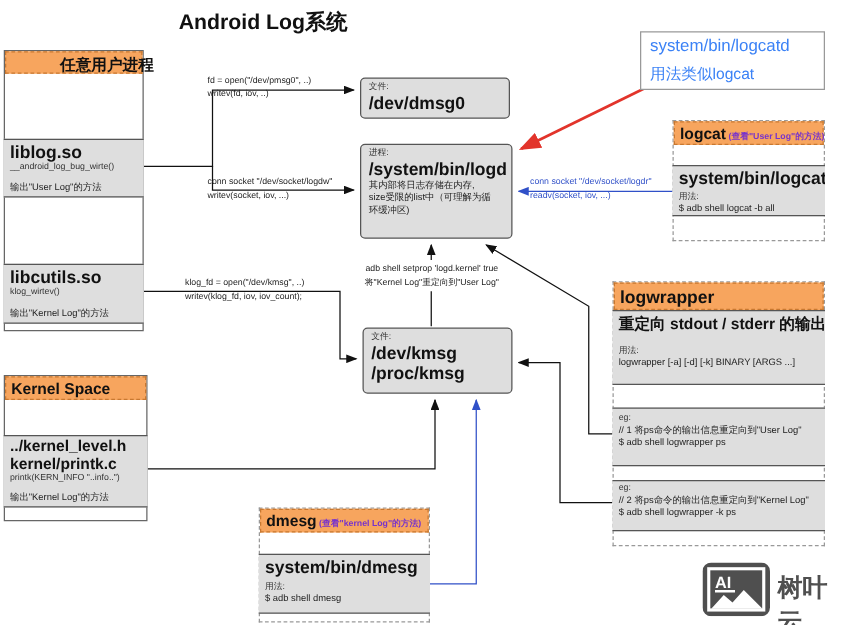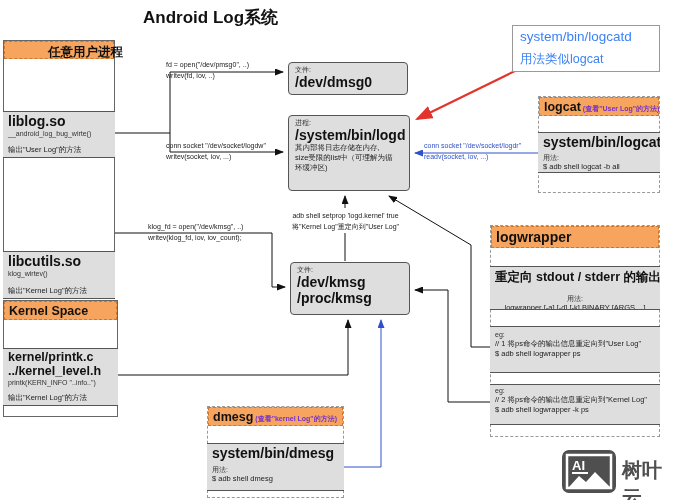--- a/index.html
+++ b/index.html
@@ -69,32 +69,32 @@
 
   <div class="title">Android Log系统</div>
 
   <div class="box" style="left:3px;top:40px;width:112px;height:225px;">
     <div class="hdr" style="height:18px;padding-left:43px;">任意用户进程</div>
     <div class="gray" style="top:70px;height:47px;">
       <div class="t-big">liblog.so</div>
       <div class="t-tag">__android_log_bug_wirte()</div>
       <div class="t-sm" style="margin-top:7px;">输出"User Log"的方法</div>
     </div>
-    <div class="gray" style="top:170px;height:48px;margin-top:40px;">
+    <div class="gray" style="top:170px;height:48px;">
       <div class="t-big">libcutils.so</div>
       <div class="t-tag">klog_wirtev()</div>
       <div class="t-sm" style="margin-top:8px;">输出"Kernel Log"的方法</div>
     </div>
   </div>
 
   <div class="box" style="left:3px;top:300px;width:115px;height:117px;text-decoration:underline;">
     <div class="hdr" style="height:19px;">Kernel Space</div>
     <div class="gray" style="top:47px;height:58px;">
+      <div class="t-med">../kernel_level.h</div>
       <div class="t-med">kernel/printk.c</div>
-      <div class="t-med">../kernel_level.h</div>
       <div class="t-tag">printk(KERN_INFO "..info..")</div>
       <div class="t-sm" style="margin-top:6px;">输出"Kernel Log"的方法</div>
     </div>
   </div>
 
   <div class="rbox" style="left:288px;top:62px;width:120px;height:33px;">
     <div class="t-tag">文件:</div>
     <div class="t-big">/dev/dmsg0</div>
   </div>
 
@@ -123,21 +123,21 @@
     </div>
     <div class="gray" style="top:35px;height:41px;">
       <div class="t-big">system/bin/logcat</div>
       <div class="t-tag" style="margin-top:3px;">用法:</div>
       <div class="t-sm">$ adb shell logcat -b all</div>
     </div>
   </div>
 
   <div class="box dashed" style="left:490px;top:225px;width:170px;height:212px;">
     <div class="hdr" style="height:22px;font-size:14px;">logwrapper</div>
-    <div class="gray" style="top:40px;height:44px;text-align:center;">
+    <div class="gray" style="top:22px;height:60px;">
       <div class="t-med" style="margin-top:2px;">重定向 stdout / stderr 的输出</div>
       <div class="t-tag" style="margin-top:10px;">用法:</div>
       <div class="t-sm">logwrapper [-a] [-d] [-k] BINARY [ARGS ...]</div>
     </div>
     <div class="gray" style="top:100px;height:47px;">
       <div class="t-tag" style="margin-top:2px;">eg:</div>
       <div class="t-sm">// 1 将ps命令的输出信息重定向到"User Log"</div>
       <div class="t-sm">$ adb shell logwrapper ps</div>
     </div>
     <div class="gray" style="top:158px;height:41px;">

